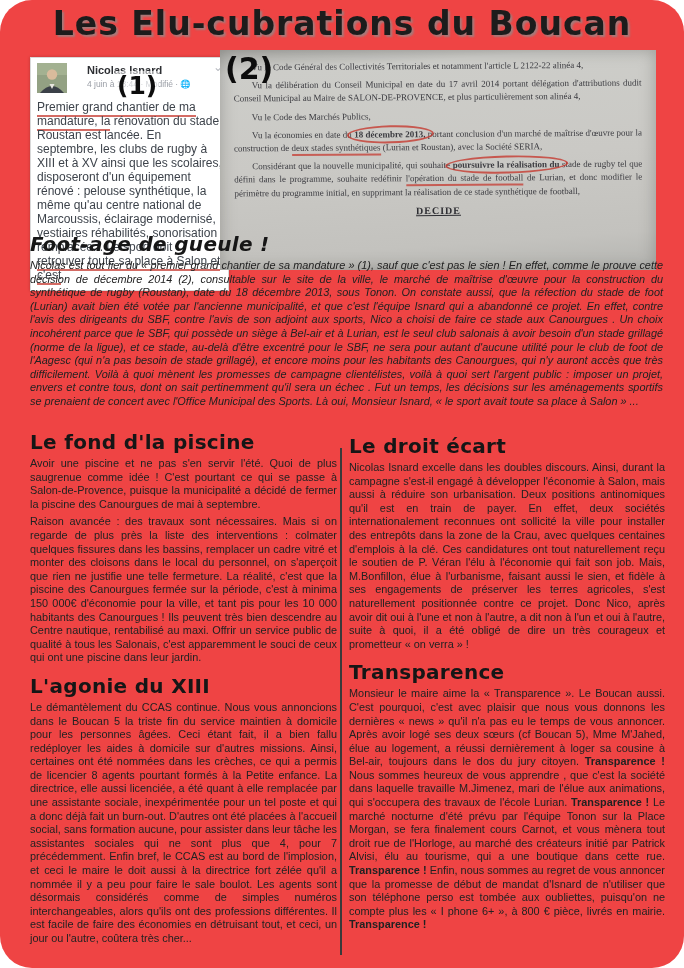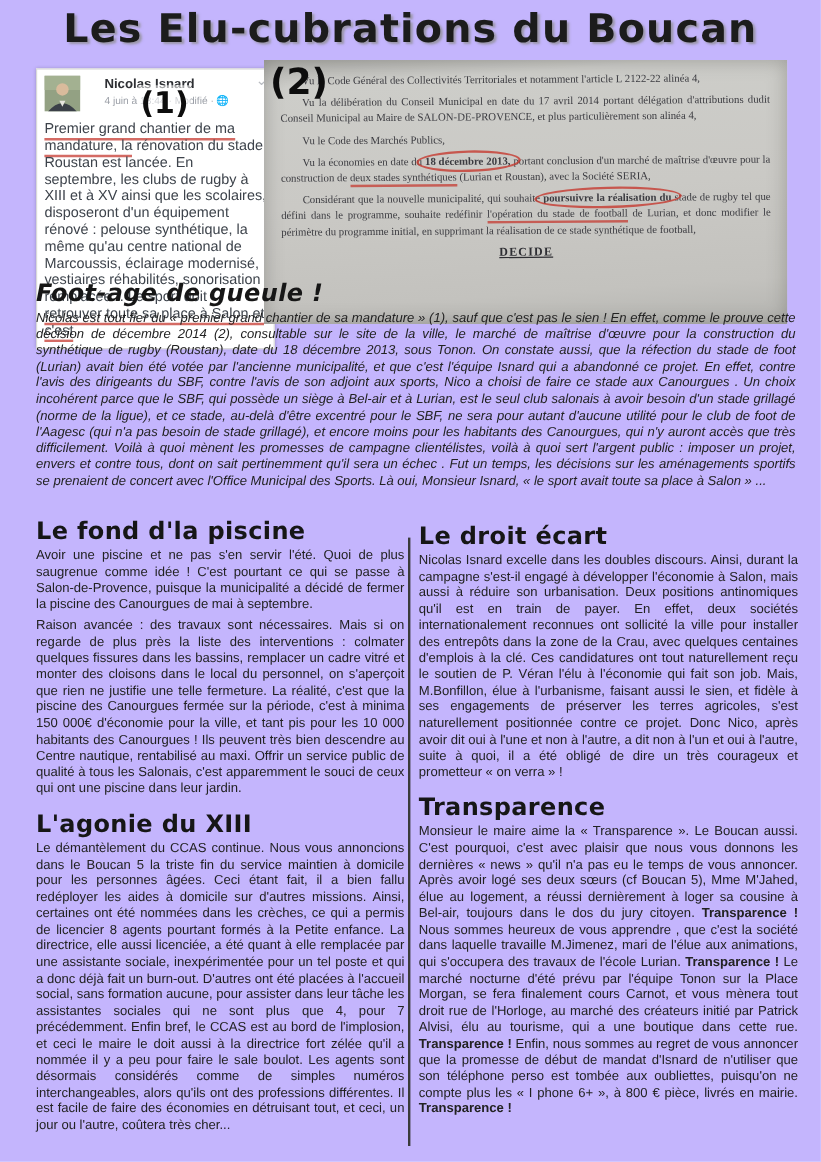--- a/index.html
+++ b/index.html
@@ -1,20 +1,20 @@
 <!DOCTYPE html>
 <html><head>
 <meta charset="utf-8">
 <style>
   html, body { margin:0; padding:0; }
   body {
     width:684px; height:968px; background:#ffffff; overflow:hidden;
     font-family:"Liberation Sans", sans-serif; color:#1f1f1f; position:relative;
   }
-  .page { position:absolute; inset:0; background:#c4b5fd; }
+  .page { position:absolute; inset:0; background:#ef4444;border-radius:32px; }
 
   
   .title {
     position:absolute; top:4px; left:0; width:100%; margin:0; text-align:center;
     font-family:"DejaVu Sans", sans-serif; font-size:33px; font-weight:700;
     letter-spacing:1px; color:#1c1c1c; text-shadow:2px 2px 2px rgba(140,140,140,.75);
   }
 
   
   .fb {

